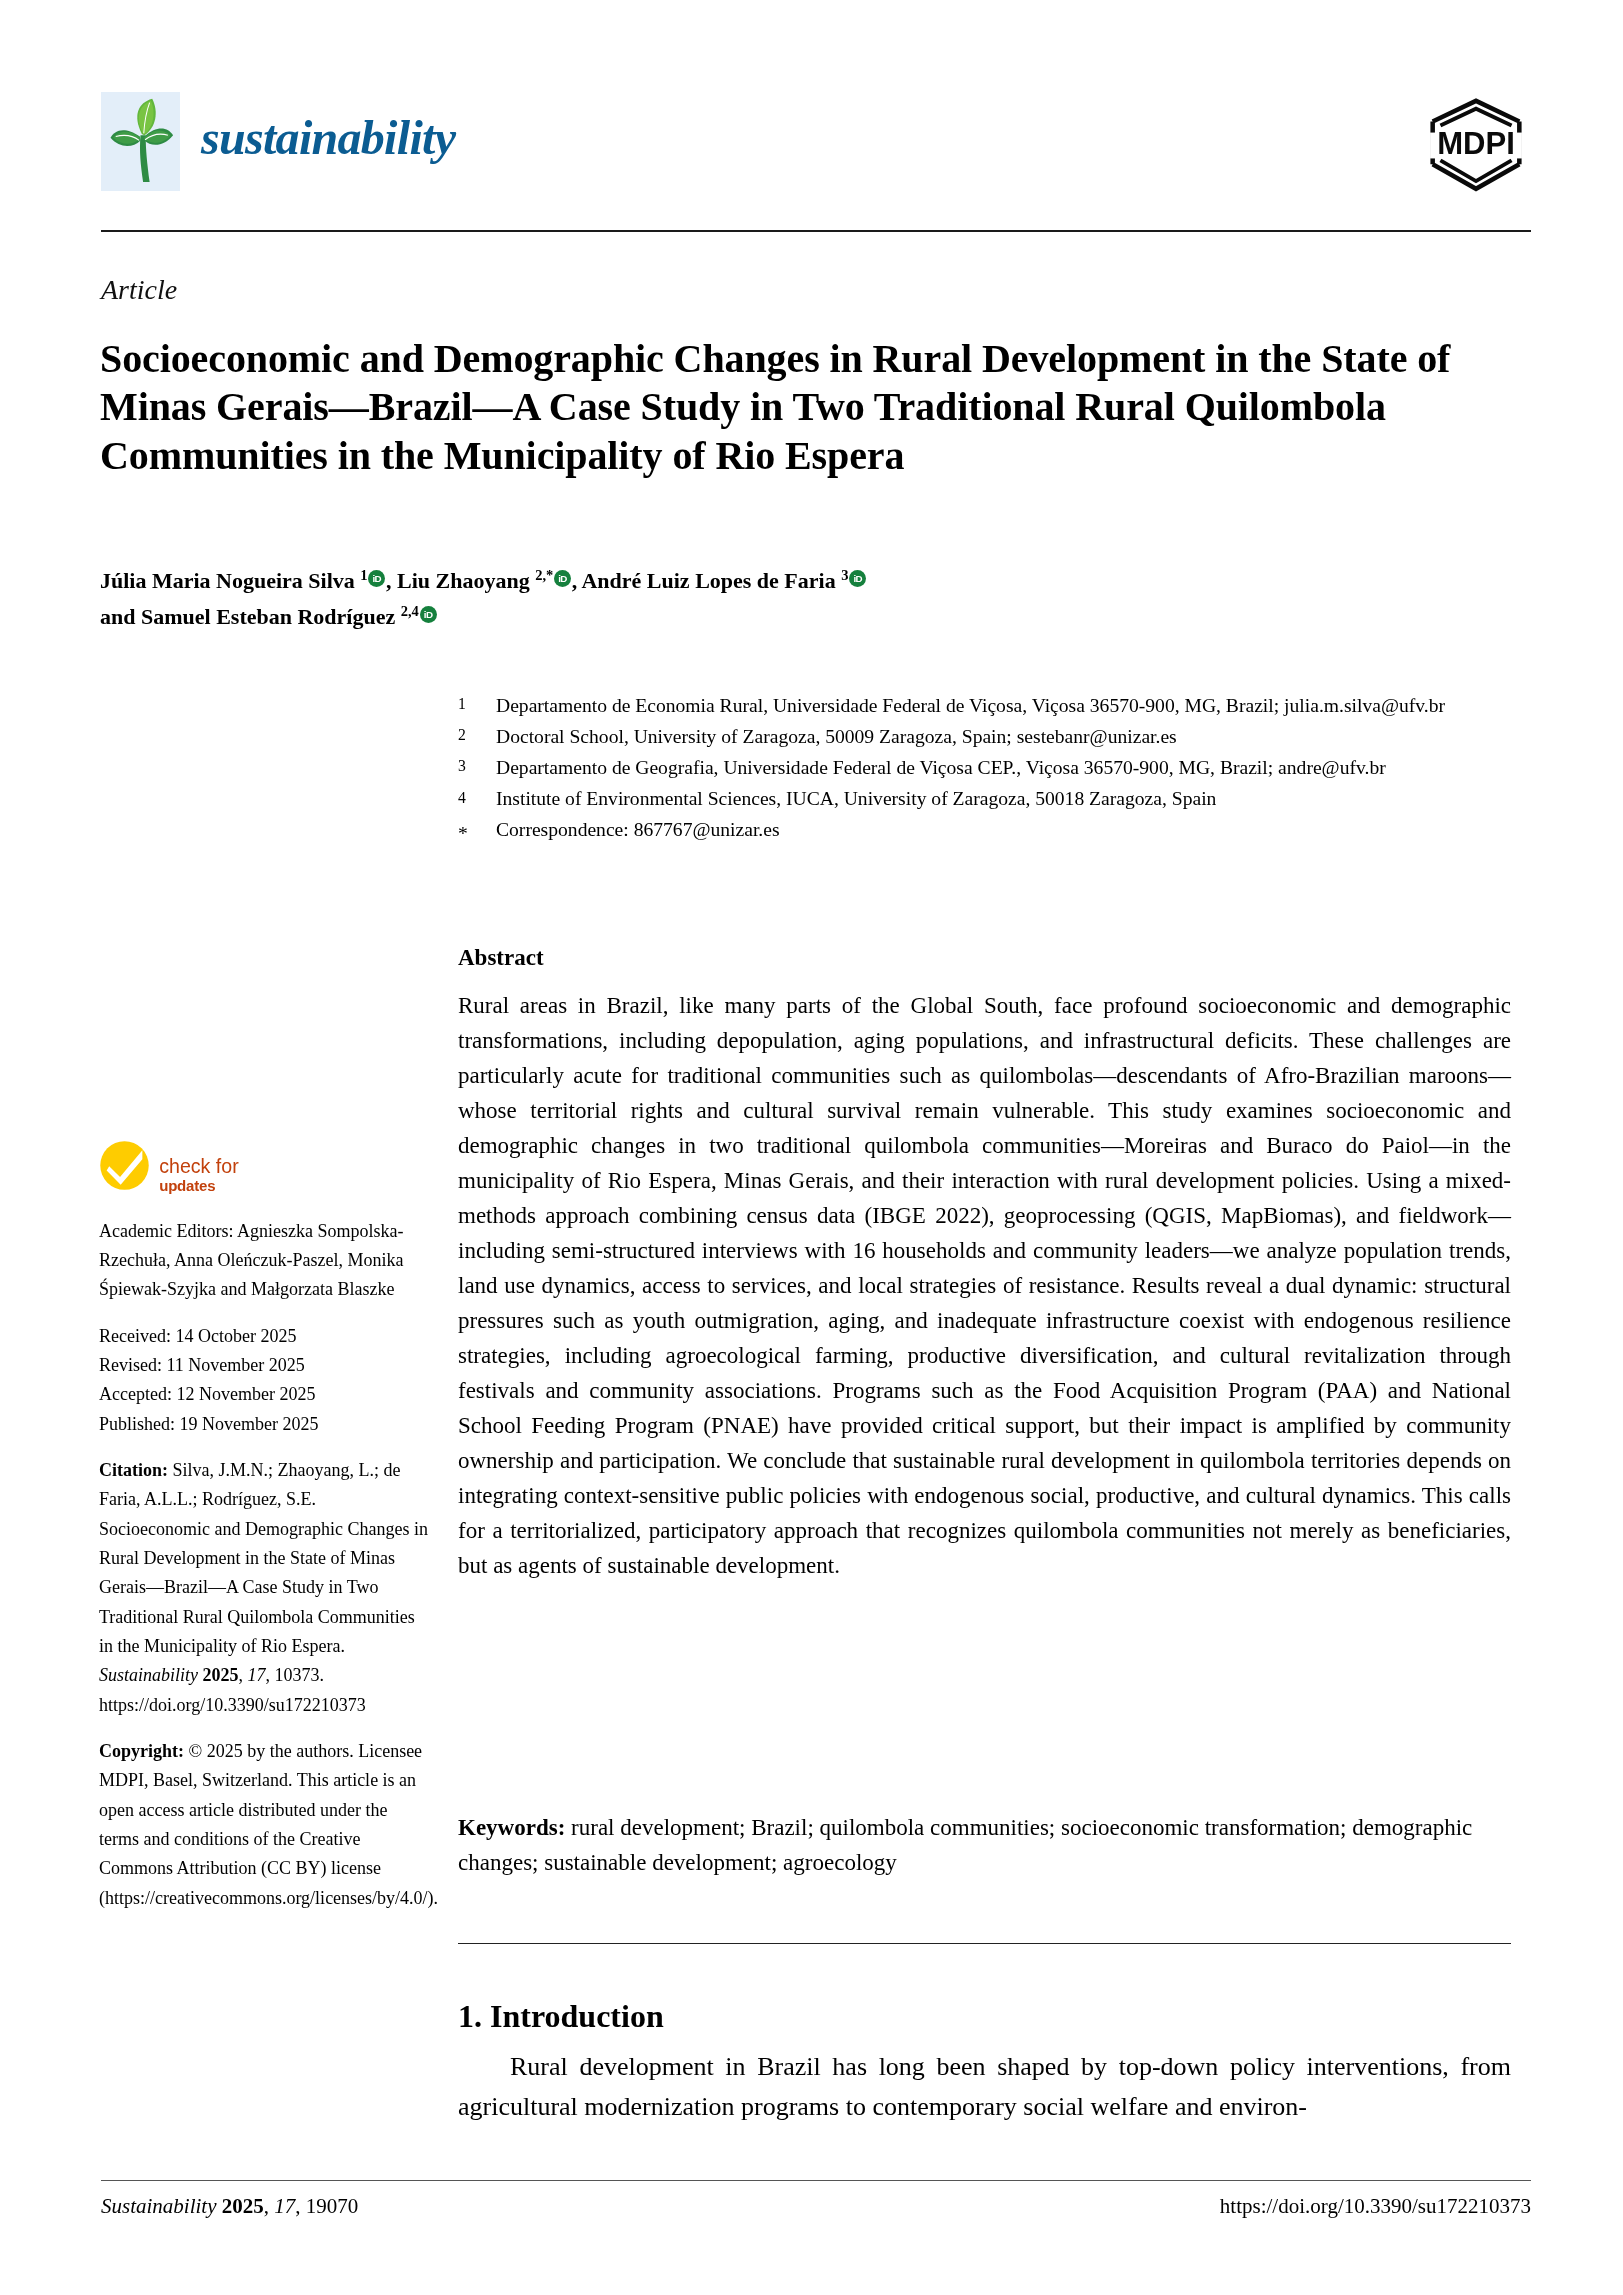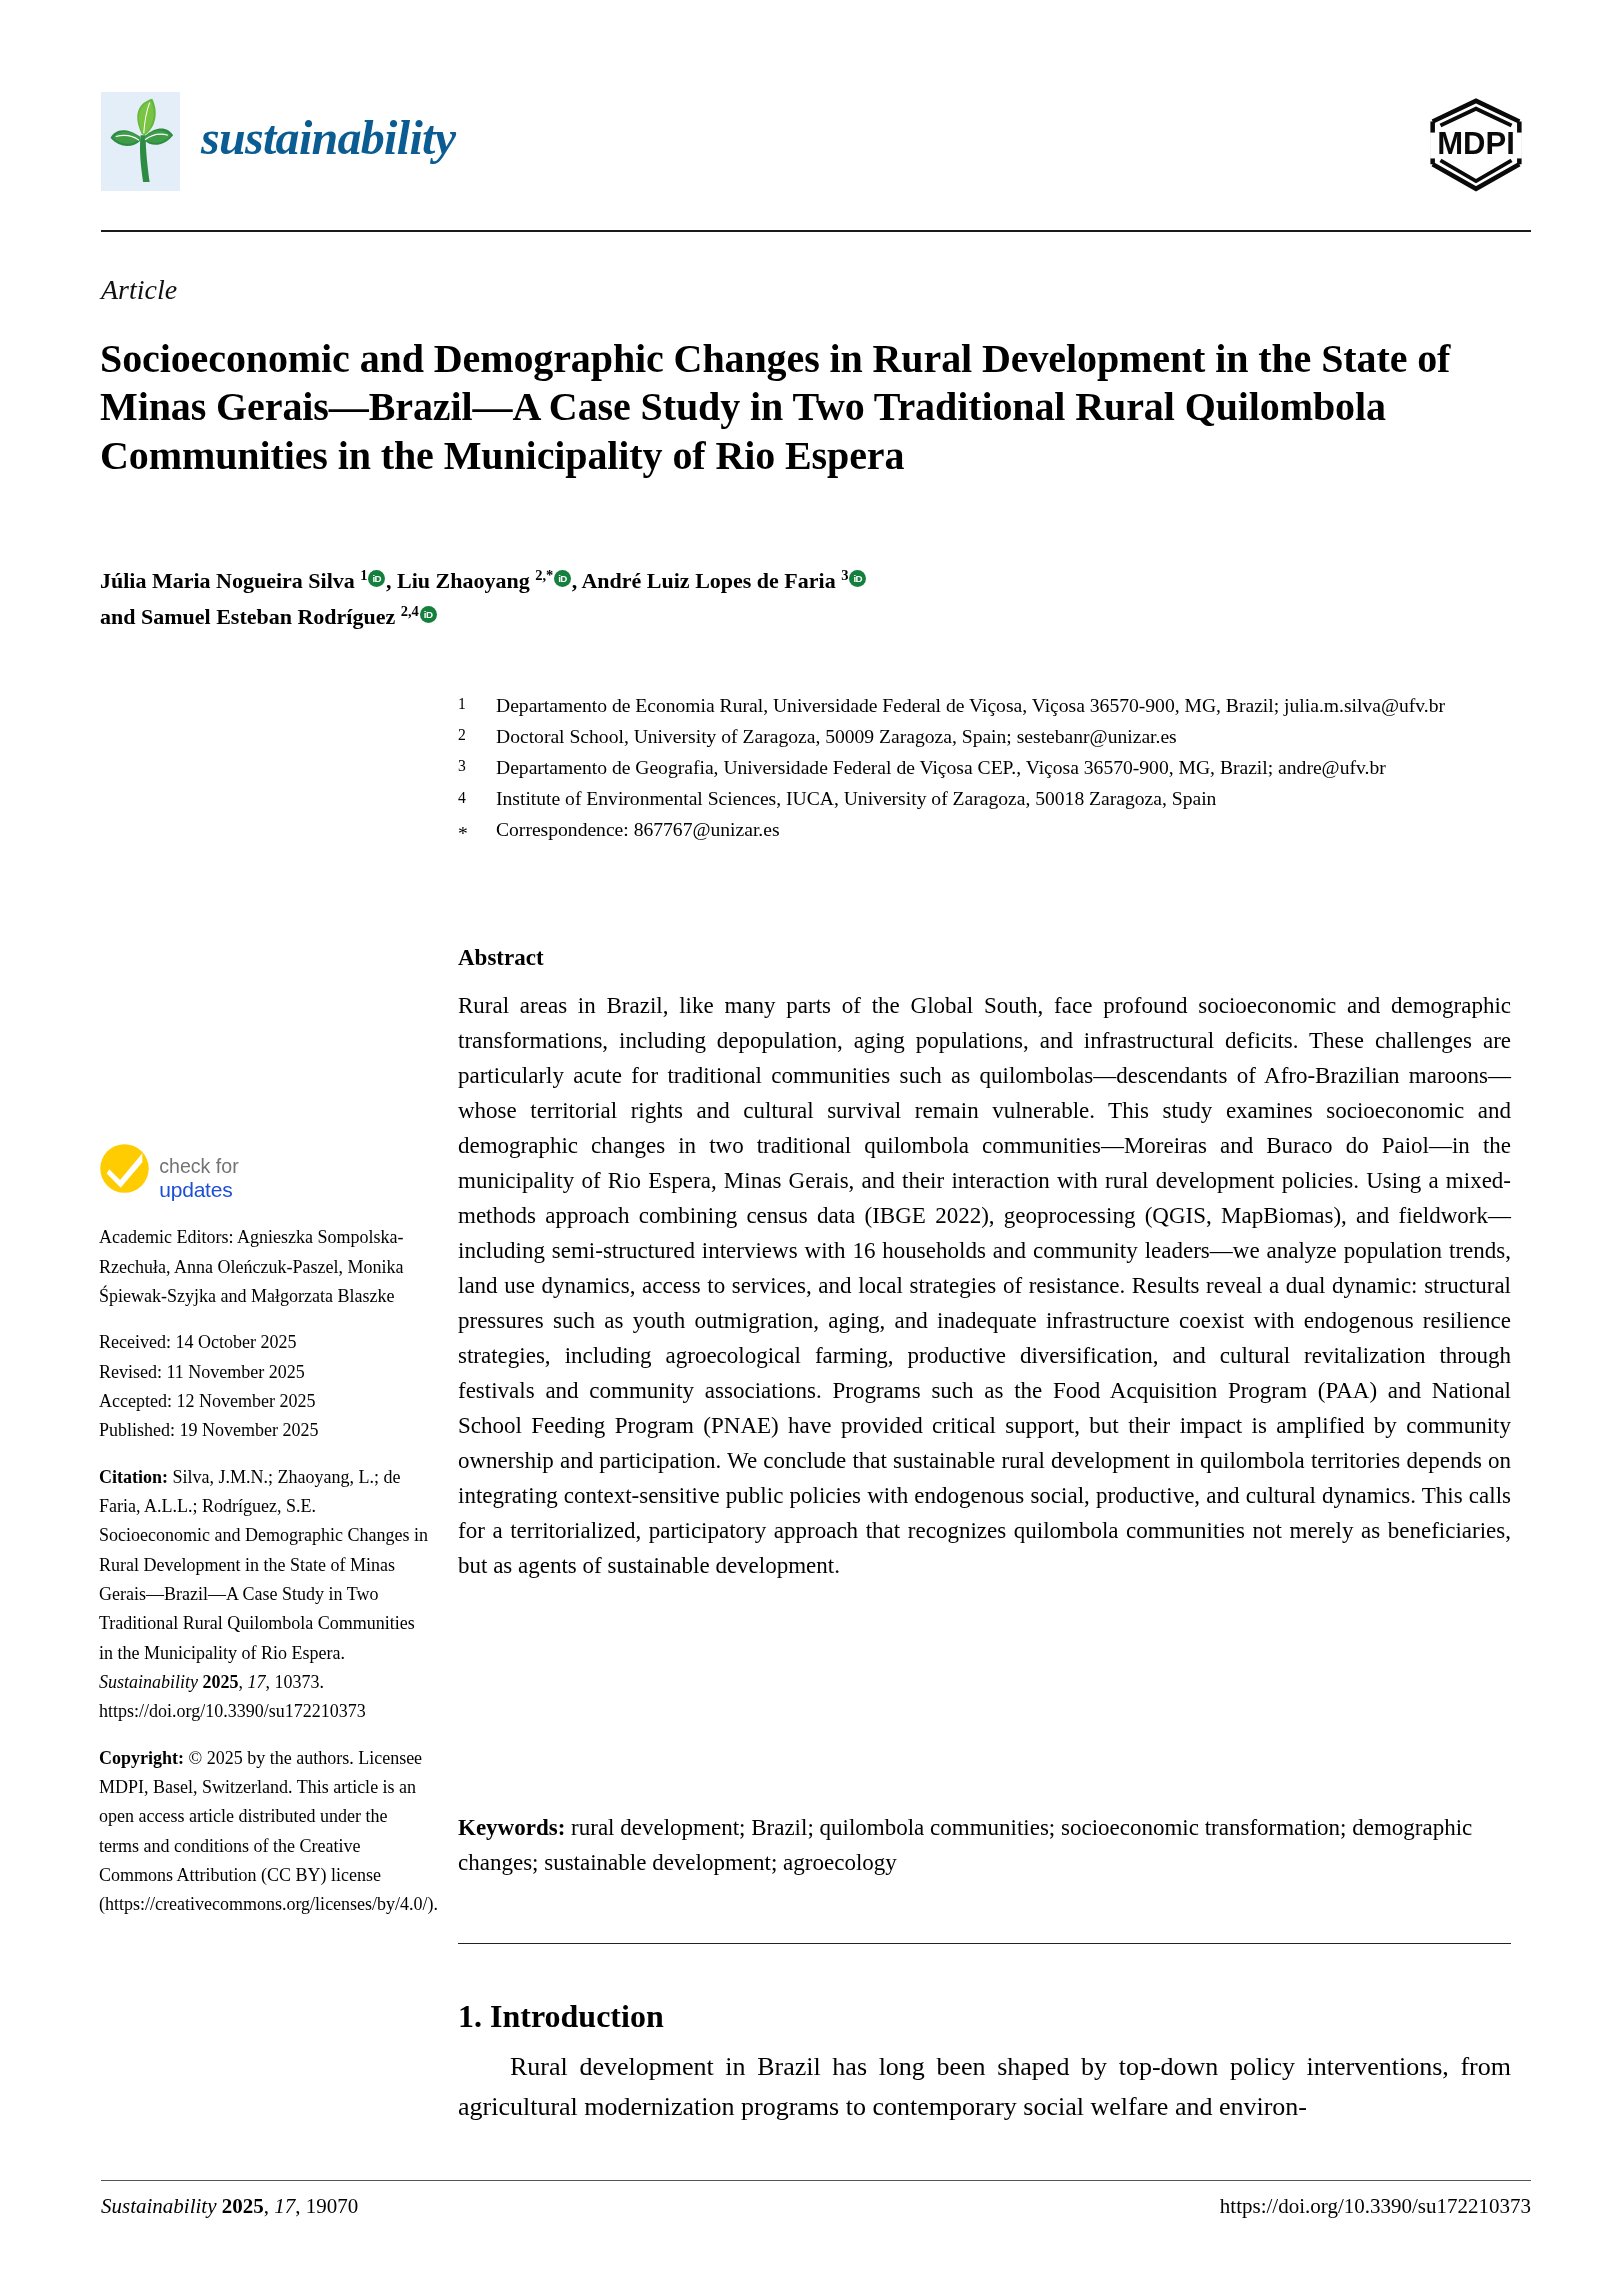--- a/index.html
+++ b/index.html
@@ -200,22 +200,22 @@
     display: flex;
     align-items: center;
     margin-bottom: 22px;
   }
   .cfu-badge { width: 51px; height: 51px; flex: none; }
   .cfu-text {
     margin-left: 9.2px;
     font-family: "Liberation Sans", "DejaVu Sans", sans-serif;
     line-height: 1.12;
   }
-  .cfu-text .l1 { font-size: 19.6px; font-weight: 400; color: #737373; margin-top: 20px; }
-  .cfu-text .l2 { font-size: 21px; font-weight: 400; color: #1d4ed8; letter-spacing: -0.2px; }
+  .cfu-text .l1 { font-size: 19.6px; font-weight: 400; color: #c2410c; margin-top: 20px; }
+  .cfu-text .l2 { font-size: 15px; font-weight: 700; color: #c2410c; letter-spacing: -0.2px; }
   .side-block { margin-bottom: 17px; }
   .side-block b { font-weight: 700; }
   .side-block i { font-style: italic; }
   .dates-block > div { white-space: nowrap; }
 
   
   .rule-bottom {
     position: absolute;
     left: 101px;
     right: 92px;

